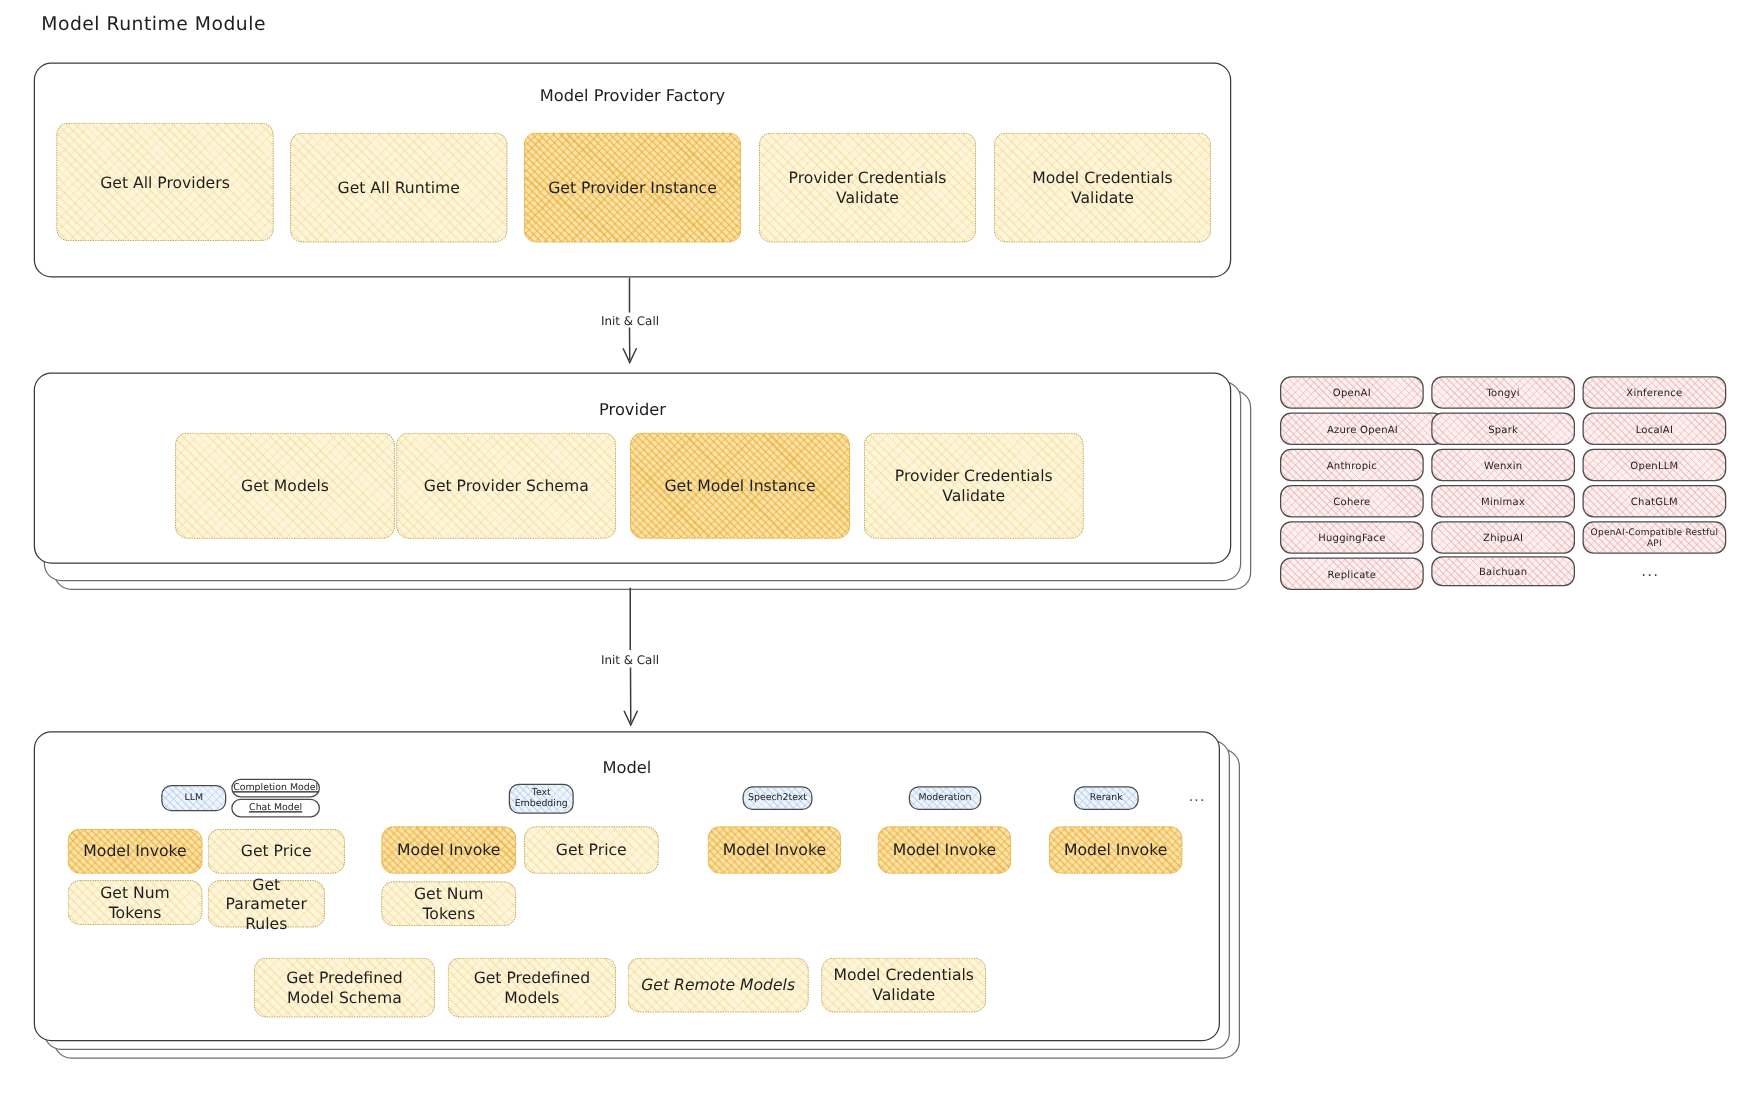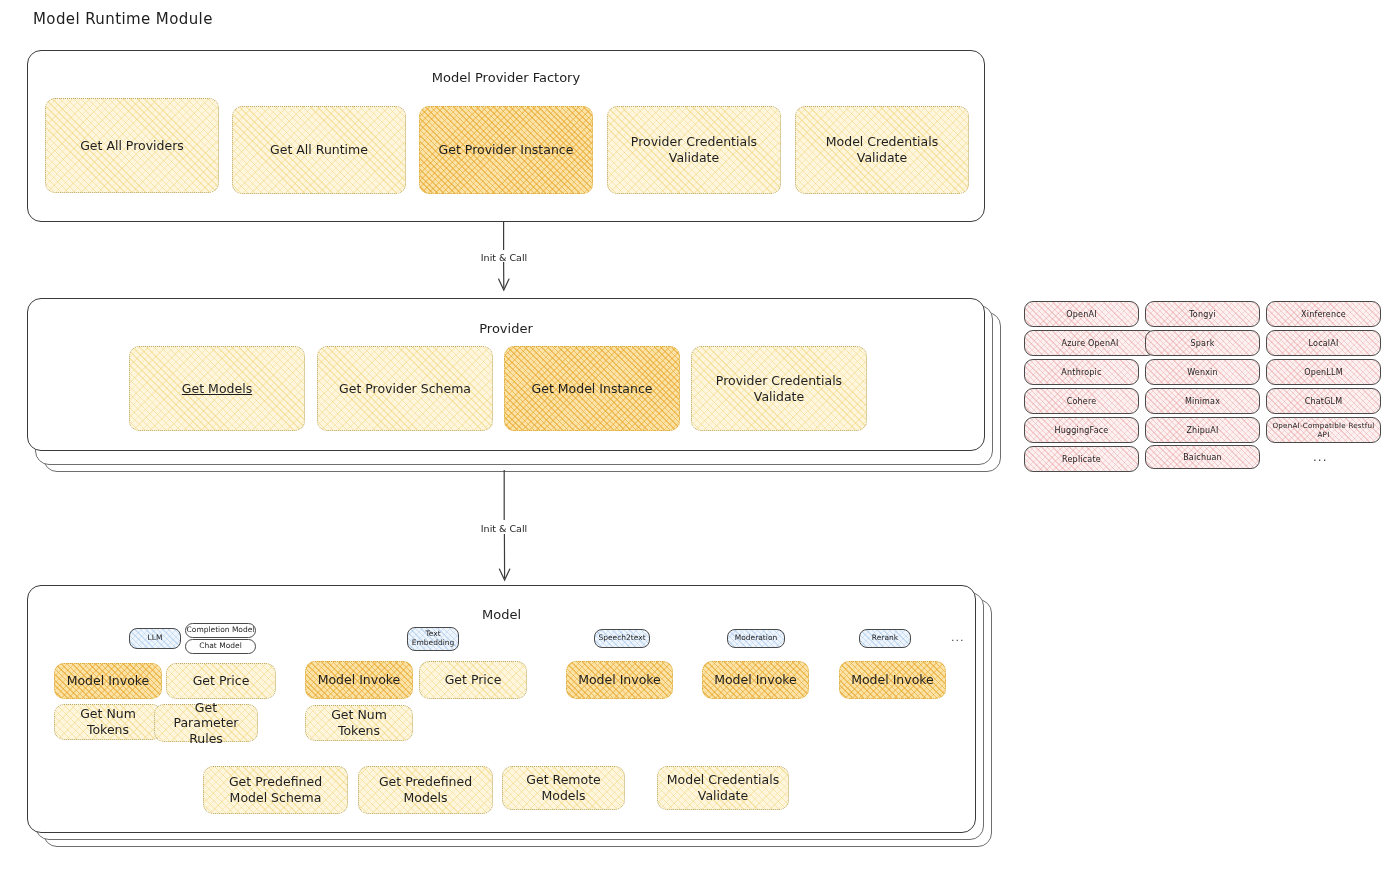--- a/index.html
+++ b/index.html
@@ -60,21 +60,21 @@
   .badge{
     border:1.1px solid #4a4a4a;border-radius:8px;
     display:flex;align-items:center;justify-content:center;
     text-align:center;font-size:7.5px;line-height:1.15;color:#1e1e1e;
     background-color:#eef4fb;
     background-image:
       repeating-linear-gradient(45deg, rgba(120,170,225,.32) 0 1px, rgba(0,0,0,0) 1px 4px),
       repeating-linear-gradient(-45deg, rgba(120,170,225,.2) 0 1px, rgba(0,0,0,0) 1px 5px);
   }
   .badge.plain{
-    background:#ffffff;background-image:none;
+    background:#ffffff;background-image:none;text-decoration:underline;
   }
 
   
   .arrow-label{
     position:absolute;font-size:9.5px;color:#1e1e1e;text-align:center;white-space:nowrap;
   }
   .ellipsis{
     position:absolute;font-size:12px;color:#444;letter-spacing:1px;
   }
 </style>
@@ -96,21 +96,21 @@
   <path d="M18.6 0 L18.6 28 M18.6 40 L18.8 66" stroke="#3b3b3b" stroke-width="1.2" fill="none"></path>
   <path d="M13.6 57 L18.8 68 L24 57" stroke="#3b3b3b" stroke-width="1.2" fill="none" stroke-linecap="round"></path>
 </svg>
 <div class="arrow-label" style="left:452px;top:252px;width:104px;">Init &amp; Call</div>
 
 <div class="abs stack-layer" style="left:43px;top:312px;width:958px;height:160px;"></div>
 <div class="abs stack-layer" style="left:35px;top:305px;width:958px;height:160px;"></div>
 <div class="abs container" style="left:27px;top:298px;width:958px;height:153px;">
   <div class="container-title" style="top:22px;">Provider</div>
 </div>
-<div class="abs node" style="left:129px;top:346px;width:176px;height:85px;text-decoration:underline;">Get Models</div>
+<div class="abs node" style="left:140px;top:346px;width:176px;height:85px;">Get Models</div>
 <div class="abs node" style="left:317px;top:346px;width:176px;height:85px;">Get Provider Schema</div>
 <div class="abs node hl" style="left:504px;top:346px;width:176px;height:85px;">Get Model Instance</div>
 <div class="abs node" style="left:691px;top:346px;width:176px;height:85px;">Provider Credentials Validate</div>
 
 <div class="abs" style="left:1024px;top:300px;width:356px;height:175px;">
 
   <div class="abs pill" style="left:0px;top:1px;width:115px;height:26px;">OpenAI</div>
   <div class="abs pill" style="left:0px;top:30px;width:132px;height:26px;">Azure OpenAI</div>
   <div class="abs pill" style="left:0px;top:59px;width:115px;height:26px;">Anthropic</div>
   <div class="abs pill" style="left:0px;top:88px;width:115px;height:26px;">Cohere</div>
@@ -153,26 +153,26 @@
 </div>
 
 <div class="abs badge" style="left:594px;top:629px;width:56px;height:19px;">Speech2text</div>
 <div class="abs badge" style="left:727px;top:629px;width:58px;height:19px;">Moderation</div>
 <div class="abs badge" style="left:859px;top:629px;width:52px;height:19px;">Rerank</div>
 <div class="ellipsis" style="left:951px;top:631px;font-size:11px;">...</div>
 
 <div class="abs node hl" style="left:54px;top:663px;width:108px;height:36px;">Model Invoke</div>
 <div class="abs node" style="left:166px;top:663px;width:110px;height:36px;">Get Price</div>
 <div class="abs node" style="left:54px;top:704px;width:108px;height:36px;">Get Num Tokens</div>
-<div class="abs node" style="left:154px;top:704px;width:104px;height:38px;">Get Parameter Rules</div>
+<div class="abs node" style="left:166px;top:704px;width:94px;height:38px;">Get Parameter Rules</div>
 
 <div class="abs node hl" style="left:305px;top:661px;width:108px;height:38px;">Model Invoke</div>
 <div class="abs node" style="left:419px;top:661px;width:108px;height:38px;">Get Price</div>
 <div class="abs node" style="left:305px;top:705px;width:108px;height:36px;">Get Num Tokens</div>
 
 <div class="abs node hl" style="left:566px;top:661px;width:107px;height:38px;">Model Invoke</div>
 <div class="abs node hl" style="left:702px;top:661px;width:107px;height:38px;">Model Invoke</div>
 <div class="abs node hl" style="left:839px;top:661px;width:107px;height:38px;">Model Invoke</div>
 
 <div class="abs node" style="left:203px;top:766px;width:145px;height:48px;">Get Predefined Model Schema</div>
 <div class="abs node" style="left:358px;top:766px;width:135px;height:48px;">Get Predefined Models</div>
-<div class="abs node" style="left:502px;top:766px;width:123px;height:44px;">Get Remote Models</div>
+<div class="abs node" style="left:502px;top:766px;width:145px;height:44px;font-style:italic;">Get Remote Models</div>
 <div class="abs node" style="left:657px;top:766px;width:132px;height:44px;">Model Credentials Validate</div>
 
 </body></html>

